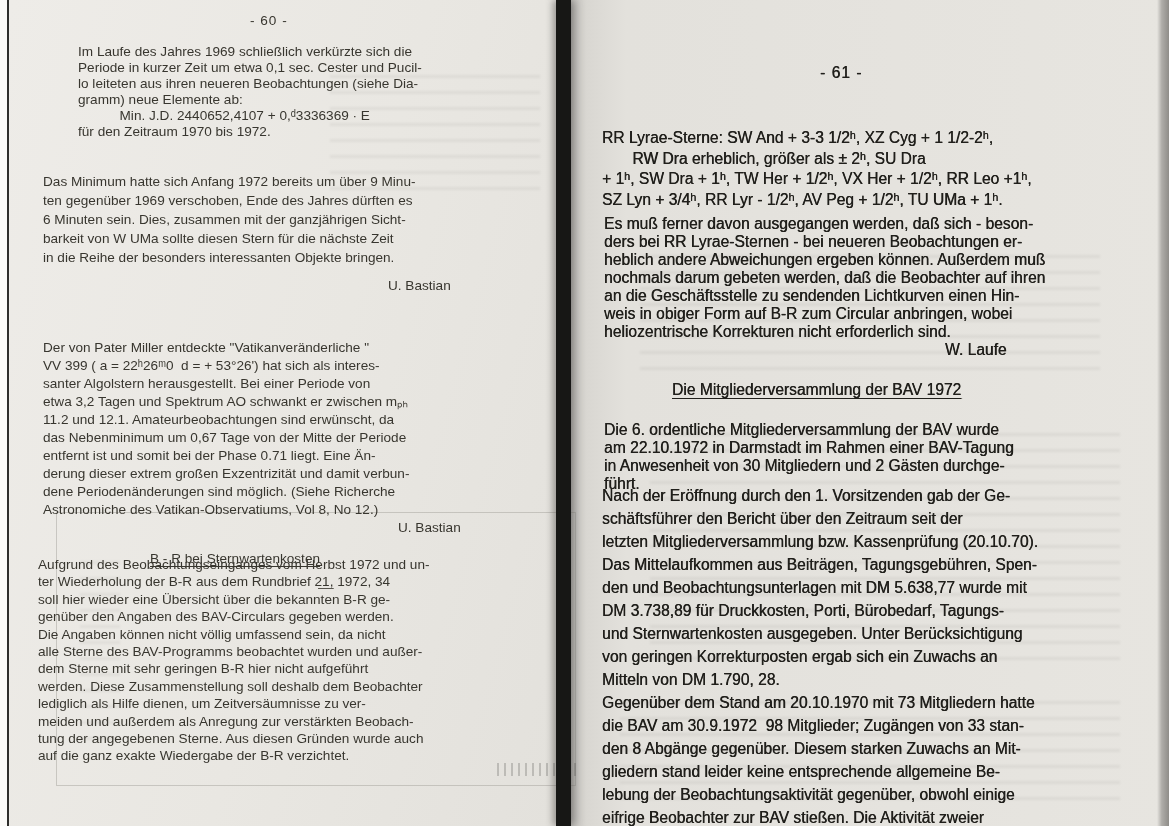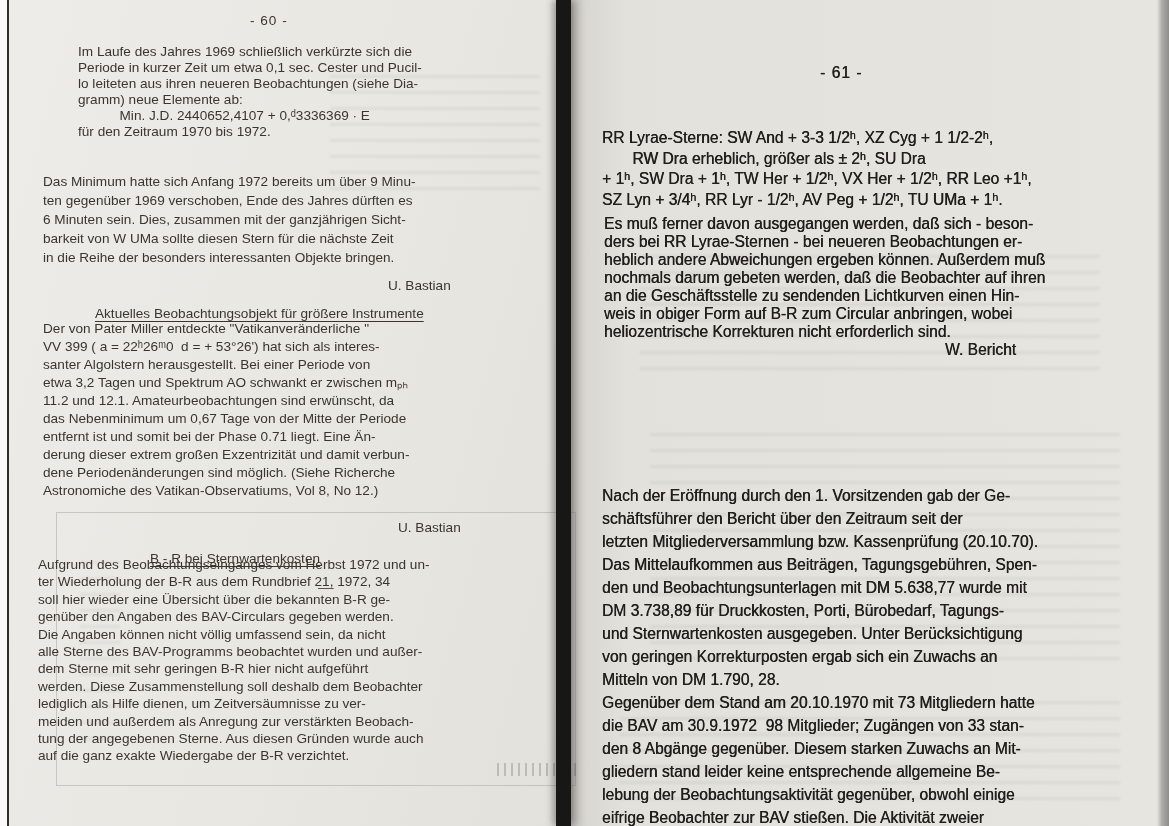--- a/index.html
+++ b/index.html
@@ -69,23 +69,22 @@
 für den Zeitraum 1970 bis 1972.</div>
 
   <div class="t tl" style="left:43px;top:172px;line-height:19px;">Das Minimum hatte sich Anfang 1972 bereits um über 9 Minu-
 ten gegenüber 1969 verschoben, Ende des Jahres dürften es
 6 Minuten sein. Dies, zusammen mit der ganzjährigen Sicht-
 barkeit von W UMa sollte diesen Stern für die nächste Zeit
 in die Reihe der besonders interessanten Objekte bringen.</div>
 
   <div class="t tl" style="left:388px;top:278px;">U. Bastian</div>
 
-  <div class="t tl heading" style="left:95px;top:306px;">Aktuelles Beobachtungsobjekt für größere Instrumente</div>
 
-  <div class="t tl" style="left:43px;top:320px;line-height:18px;">Der von Pater Miller entdeckte "Vatikanveränderliche "
+  <div class="t tl" style="left:43px;top:339px;line-height:18px;">Der von Pater Miller entdeckte "Vatikanveränderliche "
 VV 399 ( a = 22ʰ26ᵐ0  d = + 53°26') hat sich als interes-
 santer Algolstern herausgestellt. Bei einer Periode von
 etwa 3,2 Tagen und Spektrum AO schwankt er zwischen mₚₕ
 11.2 und 12.1. Amateurbeobachtungen sind erwünscht, da
 das Nebenminimum um 0,67 Tage von der Mitte der Periode
 entfernt ist und somit bei der Phase 0.71 liegt. Eine Än-
 derung dieser extrem großen Exzentrizität und damit verbun-
 dene Periodenänderungen sind möglich. (Siehe Richerche
 Astronomiche des Vatikan-Observatiums, Vol 8, No 12.)</div>
 
@@ -115,23 +114,28 @@
 SZ Lyn + 3/4ʰ, RR Lyr - 1/2ʰ, AV Peg + 1/2ʰ, TU UMa + 1ʰ.</div>
 
   <div class="t tr" style="left:604px;top:215px;line-height:18px;">Es muß ferner davon ausgegangen werden, daß sich - beson-
 ders bei RR Lyrae-Sternen - bei neueren Beobachtungen er-
 heblich andere Abweichungen ergeben können. Außerdem muß
 nochmals darum gebeten werden, daß die Beobachter auf ihren
 an die Geschäftsstelle zu sendenden Lichtkurven einen Hin-
 weis in obiger Form auf B-R zum Circular anbringen, wobei
 heliozentrische Korrekturen nicht erforderlich sind.</div>
 
-  <div class="t tr" style="left:945px;top:341px;">W. Bericht</div>
+  <div class="t tr" style="left:945px;top:341px;">W. Laufe</div>
 
+  <div class="t tr heading" style="left:672px;top:381px;">Die Mitgliederversammlung der BAV 1972</div>
 
+  <div class="t tr" style="left:604px;top:421px;line-height:18px;">Die 6. ordentliche Mitgliederversammlung der BAV wurde
+am 22.10.1972 in Darmstadt im Rahmen einer BAV-Tagung
+in Anwesenheit von 30 Mitgliedern und 2 Gästen durchge-
+führt.</div>
 
   <div class="t tr" style="left:602px;top:484px;line-height:23px;">Nach der Eröffnung durch den 1. Vorsitzenden gab der Ge-
 schäftsführer den Bericht über den Zeitraum seit der
 letzten Mitgliederversammlung bzw. Kassenprüfung (20.10.70).
 Das Mittelaufkommen aus Beiträgen, Tagungsgebühren, Spen-
 den und Beobachtungsunterlagen mit DM 5.638,77 wurde mit
 DM 3.738,89 für Druckkosten, Porti, Bürobedarf, Tagungs-
 und Sternwartenkosten ausgegeben. Unter Berücksichtigung
 von geringen Korrekturposten ergab sich ein Zuwachs an
 Mitteln von DM 1.790, 28.

